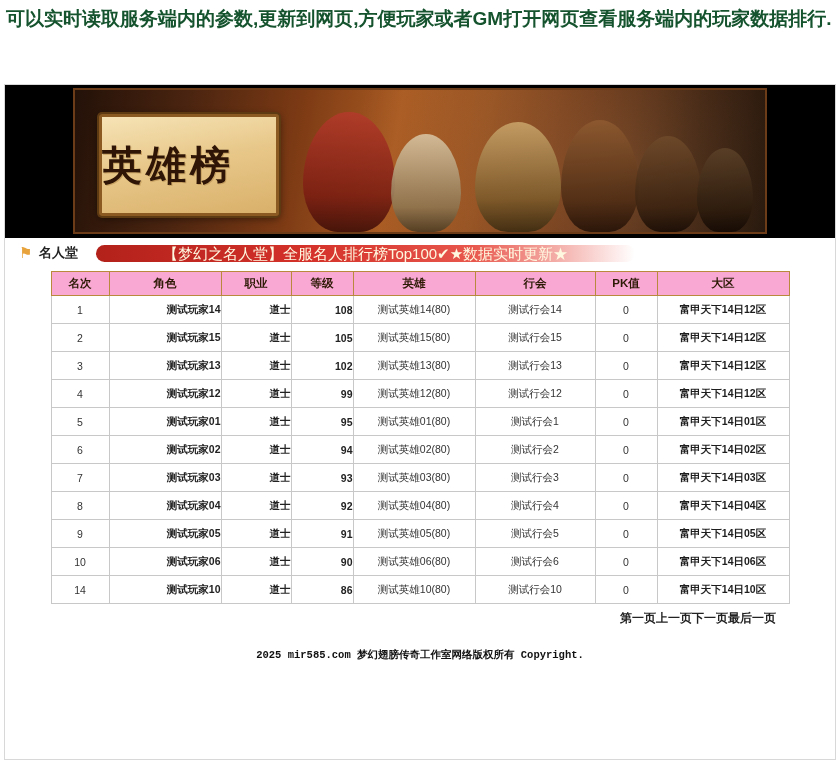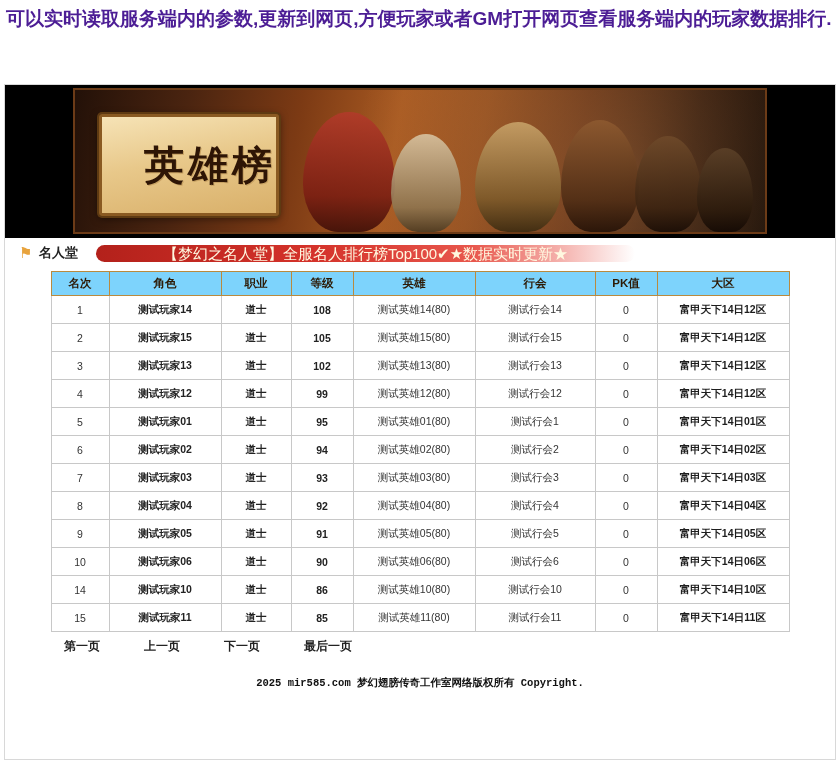--- a/index.html
+++ b/index.html
@@ -18,21 +18,21 @@
     width: 840px;
     height: 763px;
   }
 
   
   .intro {
     padding: 4px 6px 0 6px;
     font-size: 19px;
     font-weight: bold;
     line-height: 30px;
-    color: #4c1d95;
+    color: #14532d;
     letter-spacing: 0px;
   }
 
   
   .webpanel {
     position: absolute;
     left: 4px;
     top: 84px;
     width: 832px;
     height: 676px;
@@ -68,21 +68,21 @@
     left: 24px;
     top: 24px;
     width: 174px;
     height: 96px;
     background: linear-gradient(170deg, #f6e3b6 0%, #e8c88a 45%, #d9b06a 100%);
     border: 3px solid #8a5a22;
     border-radius: 3px;
     box-shadow: 0 0 0 2px #5e3a12, 0 2px 8px rgba(0,0,0,.6);
     display: flex;
     align-items: center;
-    justify-content: flex-end;
+    justify-content: flex-start;
   }
   .banner-plaque span {
     font-family: "DejaVu Serif", serif;
     font-weight: bold;
     font-size: 40px;
     color: #2e1505;
     letter-spacing: 4px;
     text-shadow: 1px 1px 0 #c8a263;
   }
   
@@ -142,59 +142,58 @@
     display: flex;
     justify-content: center;
   }
   table.rank {
     border-collapse: collapse;
     width: 712px;
     table-layout: fixed;
     background: #fff;
   }
   table.rank th {
-    background: #7dd3fc;
+    background: #f9a8d4;
     border: 1px solid #b98a3e;
     font-size: 11.5px;
     font-weight: bold;
     color: #2d1a05;
     height: 23px;
     padding: 0;
   }
   table.rank td {
     border: 1px solid #c8c8c8;
     font-size: 10.5px;
     color: #333;
     height: 27px;
     text-align: center;
     padding: 0;
     white-space: nowrap;
   }
-  table.rank td.bold-col { font-weight: bold; color: #222; }
+  table.rank td.bold-col { font-weight: bold; color: #222; text-align: right; }
   table.rank td.region { font-weight: bold; color: #1d1d1d; }
 
   .col-rank   { width: 58px; }
   .col-role   { width: 112px; }
   .col-job    { width: 70px; }
   .col-level  { width: 62px; }
   .col-hero   { width: 122px; }
   .col-guild  { width: 120px; }
   .col-pk     { width: 62px; }
   .col-area   { width: 132px; }
 
   
   .pager {
     width: 712px;
     margin: 6px auto 0 auto;
     display: flex;
-    justify-content: flex-start;
+    justify-content: flex-end;
     font-size: 12px;
     font-weight: bold;
     color: #222;
-    gap: 44px;
   }
   .pager a { text-decoration: none; color: #222; }
 
   
   .footer {
     margin-top: 20px;
     text-align: center;
     font-family: "Liberation Mono", monospace;
     font-size: 10.5px;
     line-height: 17px;
@@ -359,30 +358,20 @@
           <tr>
               <td>14</td>
               <td class="bold-col">测试玩家10</td>
               <td class="bold-col">道士</td>
               <td class="bold-col">86</td>
               <td>测试英雄10(80)</td>
               <td>测试行会10</td>
               <td>0</td>
               <td class="region">富甲天下14日10区</td>
             </tr>
-          <tr>
-              <td>15</td>
-              <td class="bold-col">测试玩家11</td>
-              <td class="bold-col">道士</td>
-              <td class="bold-col">85</td>
-              <td>测试英雄11(80)</td>
-              <td>测试行会11</td>
-              <td>0</td>
-              <td class="region">富甲天下14日11区</td>
-            </tr>
         </tbody>
       </table>
     </div>
 
     <div class="pager">
       <a href="#">第一页</a>
       <a href="#">上一页</a>
       <a href="#">下一页</a>
       <a href="#">最后一页</a>
     </div>

